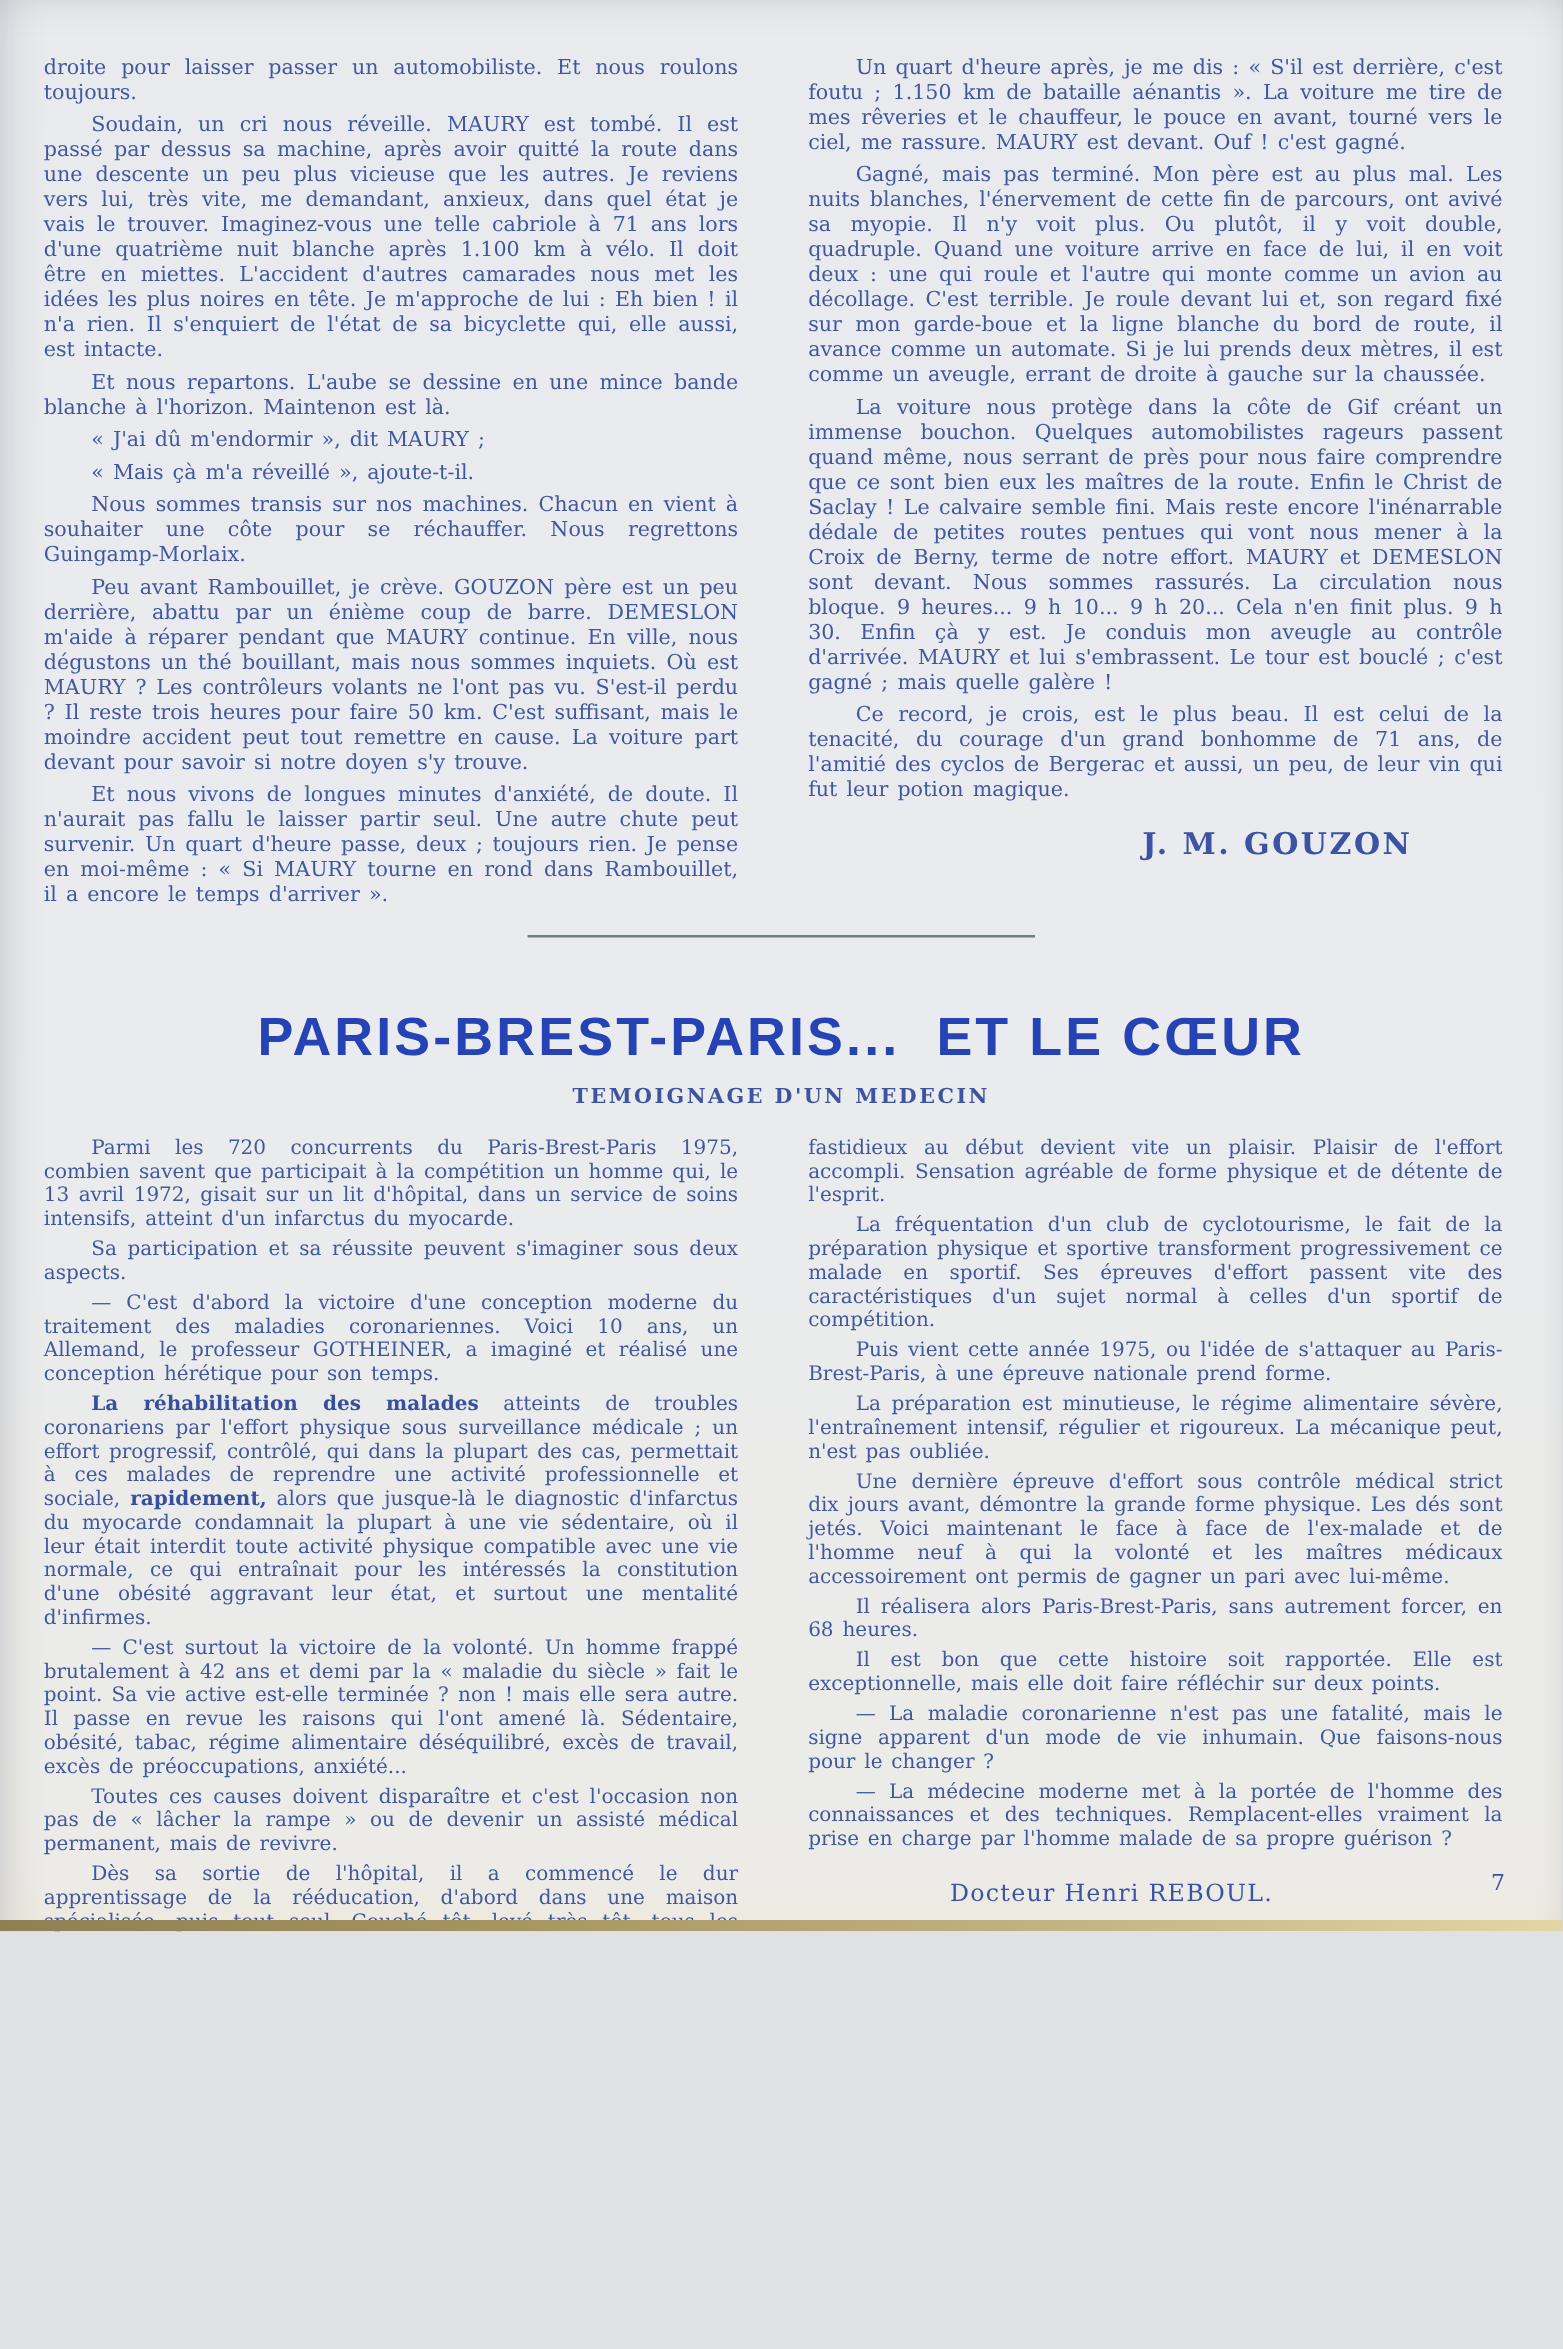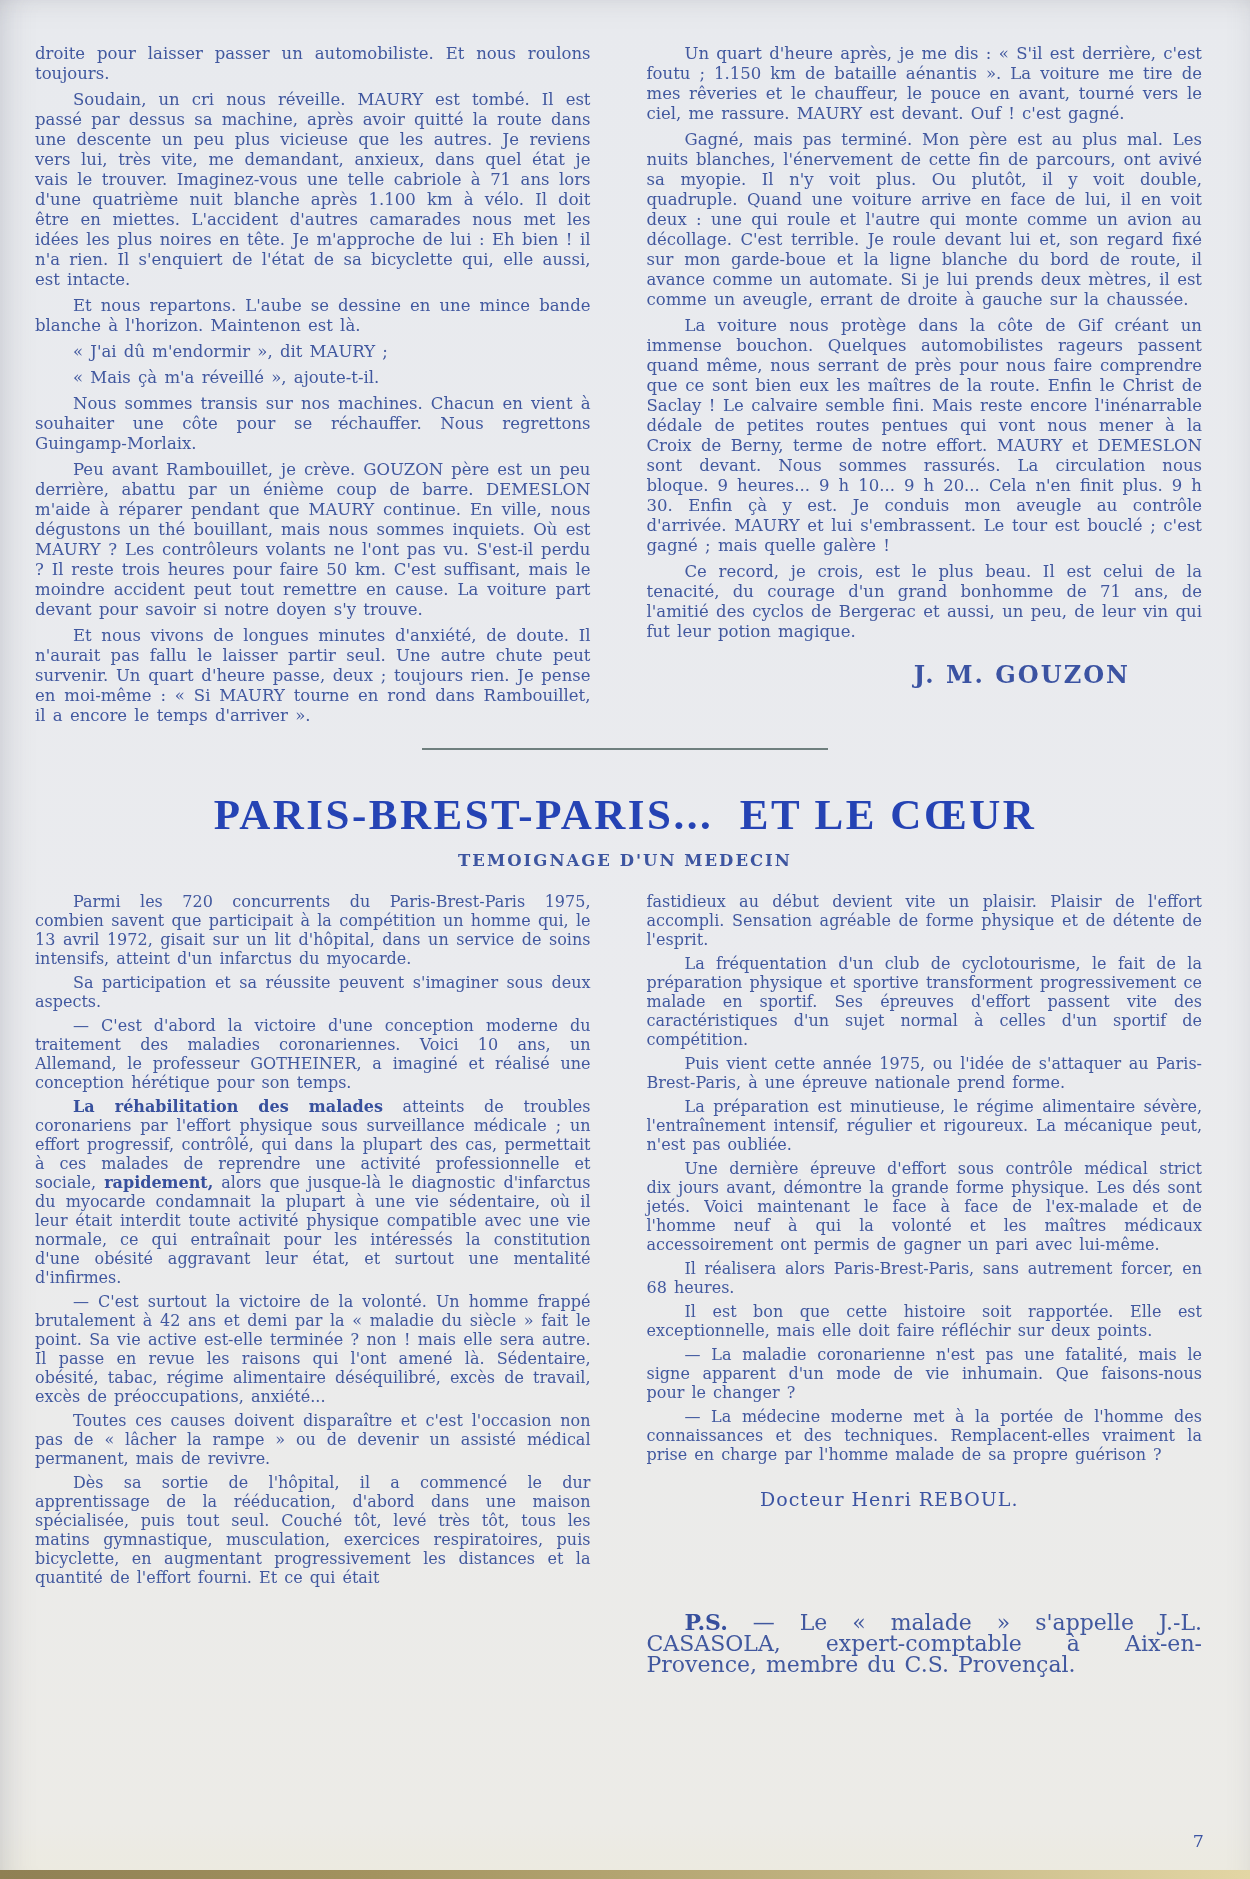--- a/index.html
+++ b/index.html
@@ -2,21 +2,21 @@
 <html lang="fr"><head>
 <meta charset="utf-8">
 <style>
   html,body{margin:0;padding:0;}
   body{
     width:1250px;height:1879px;
     font-family:"DejaVu Serif","Liberation Serif",serif;
     background:#dfe1e4;
   }
   .paper{
-    position:relative;width:1250px;height:1879px;overflow:hidden;
+    position:relative;width:1250px;height:1545px;overflow:hidden;
     background:linear-gradient(180deg,#e8eaee 0%,#eaebee 55%,#ecebe7 97%,#eceadf 100%);
     box-shadow:inset 28px 0 34px -28px rgba(90,95,110,.28),
                inset -18px 0 28px -22px rgba(110,112,120,.18),
                inset 0 26px 30px -26px rgba(120,122,130,.18);
     color:#41589f;
   }
   .columns{display:flex;gap:56px;padding-left:35px;padding-right:48px;}
   .col{width:557px;}
   .sec1{padding-top:44px;}
   p.body{
@@ -30,22 +30,22 @@
   p.body b{font-weight:bold;color:#37509d;}
   .sig-gouzon{
     text-align:right;padding-right:72px;margin-top:18px;
     font-weight:bold;font-size:24px;letter-spacing:2px;color:#3b53a2;
   }
   .divider{
     width:406px;height:2px;margin:16px auto 0 auto;
     background:#6f7f7e;
   }
   .title{
-    text-align:center;margin-top:40px;
-    font-family:Liberation Serif, serif;
+    text-align:center;margin-top:56px;
+    font-family:Liberation Sans, sans-serif;
     font-weight:bold;font-size:43px;letter-spacing:2.5px;
     color:#2543b4;white-space:pre;
   }
   .subtitle{
     text-align:center;margin-top:12px;
     font-size:16.5px;letter-spacing:2px;color:#3d55a0;font-weight:bold;
   }
   .sec2{margin-top:22px;}
   .sig-reboul{
     text-align:center;padding-right:70px;margin-top:24px;

